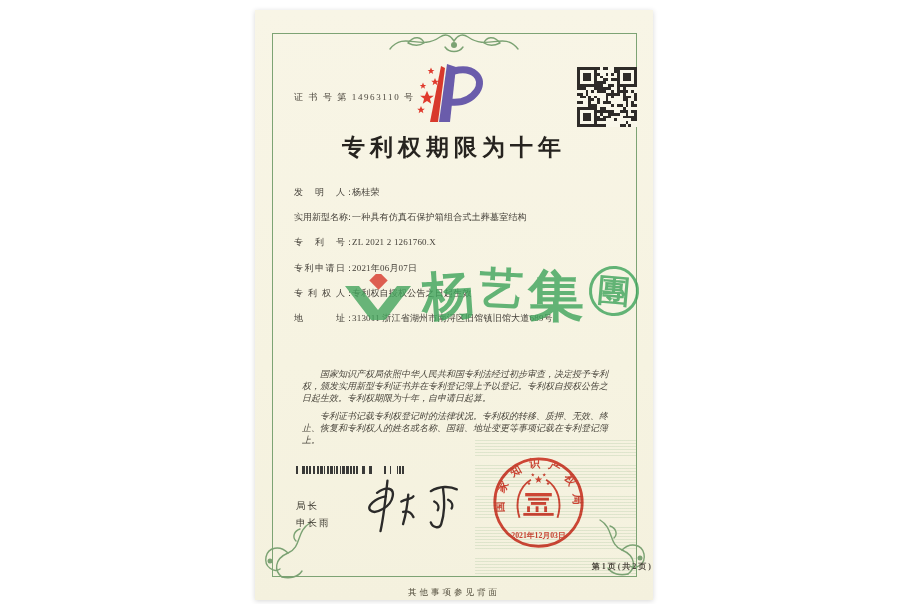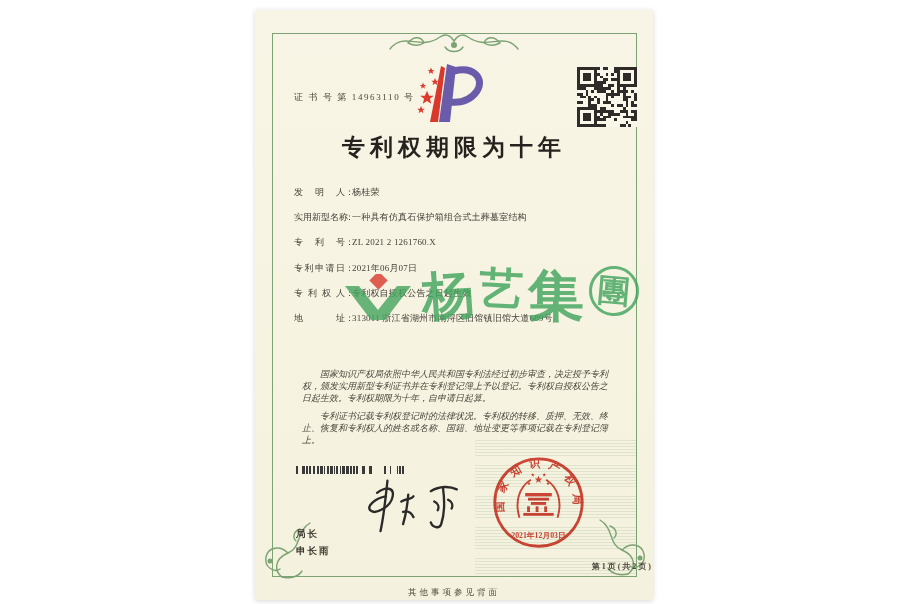--- a/index.html
+++ b/index.html
@@ -22,21 +22,21 @@
   .fields{position:absolute;left:39px;top:176px;width:330px;font-size:9px;color:#45413a;}
   .frow{height:25.2px;position:relative;white-space:nowrap;}
   .flabel{display:inline-block;width:51px;text-align:justify;text-align-last:justify;vertical-align:top;}
   .fcolon{display:inline-block;width:7px;}
   .fval{letter-spacing:.2px;}
   .grant-right{position:absolute;left:160px;top:0;}
   .paras{position:absolute;left:41px;top:353px;width:318px;font-size:9px;line-height:11.9px;
          color:#4a463d;text-align:justify;font-style:italic;}
   .paras p{margin:6px;text-indent:2em;}
   .barcode{position:absolute;left:41px;top:456px;width:110px;height:8px;}
-  .director{position:absolute;left:41px;top:516px;font-size:9.5px;font-weight:700;
+  .director{position:absolute;left:41px;top:488px;font-size:9.5px;font-weight:400;
             letter-spacing:2px;line-height:17px;color:#3b382f;}
   .sig{position:absolute;left:103px;top:466px;opacity:.92;}
   .sec-pattern{position:absolute;left:220px;top:430px;width:161px;height:136px;
        background:repeating-linear-gradient(180deg,rgba(128,172,122,.26) 0 .8px,rgba(0,0,0,0) .8px 3.1px);
        opacity:.75;}
   .seal{position:absolute;left:236px;top:445px;mix-blend-mode:multiply;}
   .page-ind{position:absolute;left:0;top:551px;width:100%;text-align:right;
             font-size:8px;letter-spacing:2px;color:#4a453c;font-weight:bold;}
   .footer-note{position:absolute;left:0;top:577px;width:100%;text-align:center;
                font-size:8.5px;letter-spacing:3px;color:#55503f;}

